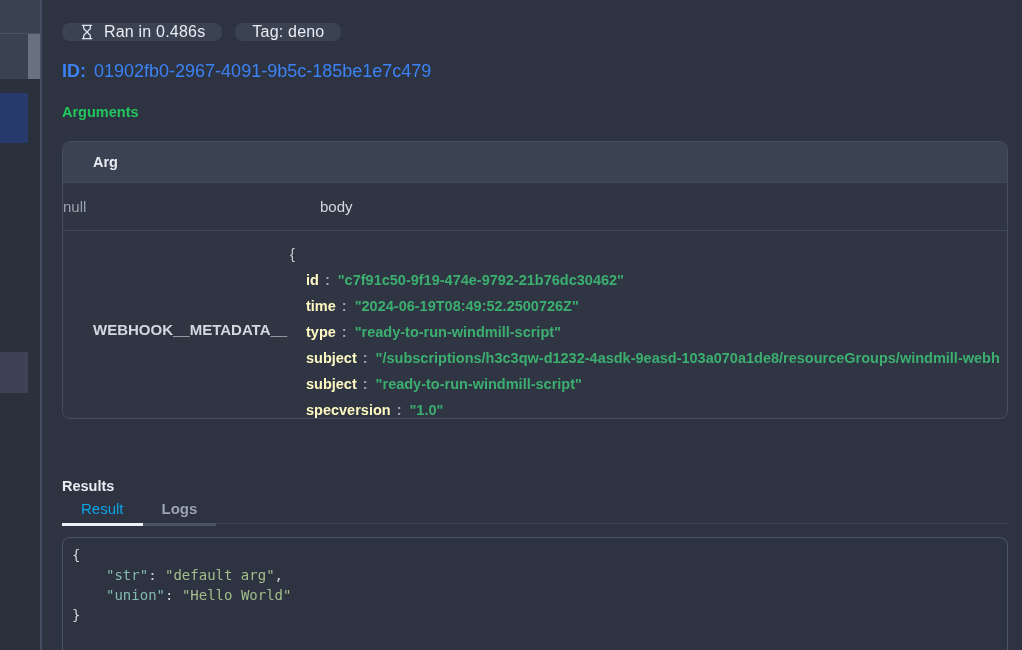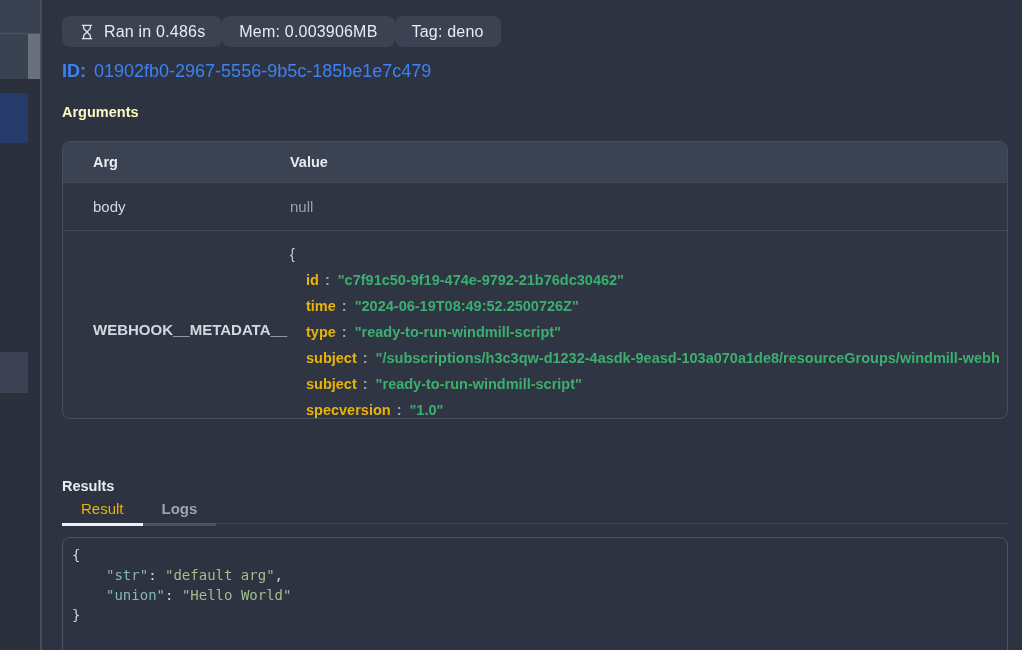--- a/index.html
+++ b/index.html
@@ -10,51 +10,51 @@
   .rail-top { position:absolute; left:0; top:0; width:40px; height:34px; background:#3a4150; border-bottom:1px solid #4a5263; }
   .rail-item1 { position:absolute; left:0; top:34px; width:28px; height:45px; background:#3a4150; }
   .rail-thumb { position:absolute; left:28px; top:34px; width:12px; height:45px; background:#6a717e; }
   .rail-blue { position:absolute; left:0; top:93px; width:28px; height:50px; background:#263a6b; }
   .rail-item2 { position:absolute; left:0; top:352px; width:28px; height:41px; background:#3d4354; }
   .rail-border { position:absolute; left:40px; top:0; width:2px; height:650px; background:#454e60; }
 
   .content { position:absolute; left:42px; top:0; right:0; bottom:0; }
   .content > * { position:absolute; left:20px; right:14px; }
 
-  .badges { top:16px; display:flex; height:31px; }
+  .badges { top:16px; display:flex; gap:13px; height:31px;align-items:center; }
   .badge { display:flex; align-items:center; gap:9px; background:#3b4252; border-radius:8px; padding:0 17px; color:#e8ebf1; font-size:16px; letter-spacing:0.2px; }
 
   .id-row { top:61px; font-size:18px; color:#3d82f5; height:22px; }
   .id-label { font-weight:700; margin-right:8px;text-align:center; }
 
-  .args-heading { top:104px; font-size:14.5px; font-weight:700; color:#fef9c3; }
+  .args-heading { top:104px; font-size:14.5px; font-weight:700; color:#22c55e; }
 
   .args-table { top:141px; height:278px; border:1px solid #444e60; border-radius:8px; overflow:hidden; background:#2f3542; }
   .thead { height:41px; background:#3b4252; display:grid; grid-template-columns:227px 1fr; align-items:center; border-bottom:1px solid #434c5e; }
   .th { font-size:14.5px; font-weight:700; color:#e8ebf1; }
   .th.c1, .td.c1 { padding-left:30px; }
   .trow1 { height:48px; display:grid; grid-template-columns:227px 1fr; align-items:center; border-bottom:1px solid #414b5c; }
   .td { font-size:15px; color:#d3d8e0; }
   .td.null { color:#9aa3af; }
   .trow2 { height:197px; display:grid; grid-template-columns:227px 1fr; }
   .trow2 .td.c1 { display:flex; align-items:center;font-weight:bold; }
   .json { padding-top:10px; font-size:14.5px; overflow:hidden; white-space:nowrap; }
   .json .brace { color:#c6ccd6; line-height:26px; }
   .kv { line-height:26px; padding-left:16px; }
-  .kv .mk { color:#eab308; font-weight:700; }
+  .kv .mk { color:#fef9c3; font-weight:700; }
   .kv .mc { color:#9aa3b2; font-weight:700; margin:0 8px 0 6px; }
   .kv .mv { color:#3caf70; font-weight:600; }
   .hscroll { height:13px; background:#3a4150; position:relative; }
   .hthumb { position:absolute; left:0; top:0; width:573px; height:13px; background:#8b919c; border-radius:7px; }
 
   .results-heading { top:460px; font-size:14.5px; font-weight:700; color:#e8ebf1;margin-top:18px; }
 
   .tabbar { top:494px; display:flex; border-bottom:1px solid #3e4554; height:30px; }
   .tab { padding:0 19px; font-size:15px; display:flex; align-items:center; border-bottom:3px solid transparent; margin-bottom:-2px; height:32px; }
-  .tab.active { color:#eab308; border-bottom-color:#eef1f6; }
+  .tab.active { color:#0ea5e9; border-bottom-color:#eef1f6; }
   .tab.inactive { color:#9aa3af; border-bottom-color:#4b5464;font-weight:bold; }
 
   .code-block { top:537px; height:200px; border:1px solid #4c566a; border-radius:8px; padding:9px 9px; font-family:"DejaVu Sans Mono",monospace; font-size:14px; color:#ced4dd; }
   .cl { height:20px; white-space:pre; }
   .cl.ind { padding-left:34px; }
   .cl .k { color:#84b9b4; }
   .cl .s { color:#a3be8c; }
 </style>
 </head>
 <body>
@@ -73,41 +73,37 @@
     <span class="badge">
       <svg width="16" height="16" viewBox="0 0 24 24" fill="none" stroke="#dde2ea" stroke-width="2" stroke-linecap="round" stroke-linejoin="round">
           <path d="M5 22h14"></path>
           <path d="M5 2h14"></path>
           <path d="M17 22v-4.172a2 2 0 0 0-.586-1.414L12 12l-4.414 4.414A2 2 0 0 0 7 17.828V22"></path>
           <path d="M7 2v4.172a2 2 0 0 0 .586 1.414L12 12l4.414-4.414A2 2 0 0 0 17 6.172V2"></path>
         </svg>
       <span>Ran in 0.486s</span>
     </span>
     <span class="badge">
-        <span>Mem: 0.003906MB</span>
-      </span>
-    <span class="badge">
         <span>Tag: deno</span>
       </span>
   </div>
 
   <div class="id-row">
-    <span class="id-label">ID:</span><span class="id-value">01902fb0-2967-5556-9b5c-185be1e7c479</span>
+    <span class="id-label">ID:</span><span class="id-value">01902fb0-2967-4091-9b5c-185be1e7c479</span>
   </div>
 
   <div class="args-heading">Arguments</div>
 
   <div class="args-table">
     <div class="thead">
       <div class="th c1">Arg</div>
-      <div class="th">Value</div>
     </div>
     <div class="trow1">
+      <div class="td null">null</div>
       <div class="td c1">body</div>
-      <div class="td null">null</div>
     </div>
     <div class="trow2">
       <div class="td c1">WEBHOOK__METADATA__</div>
       <div class="json">
         <div class="brace">{</div>
         <div class="kv"><span class="mk">id</span><span class="mc">:</span><span class="mv">"c7f91c50-9f19-474e-9792-21b76dc30462"</span></div>
         <div class="kv"><span class="mk">time</span><span class="mc">:</span><span class="mv">"2024-06-19T08:49:52.2500726Z"</span></div>
         <div class="kv"><span class="mk">type</span><span class="mc">:</span><span class="mv">"ready-to-run-windmill-script"</span></div>
         <div class="kv"><span class="mk">subject</span><span class="mc">:</span><span class="mv">"/subscriptions/h3c3qw-d1232-4asdk-9easd-103a070a1de8/resourceGroups/windmill-webh</span></div>
         <div class="kv"><span class="mk">subject</span><span class="mc">:</span><span class="mv">"ready-to-run-windmill-script"</span></div>

